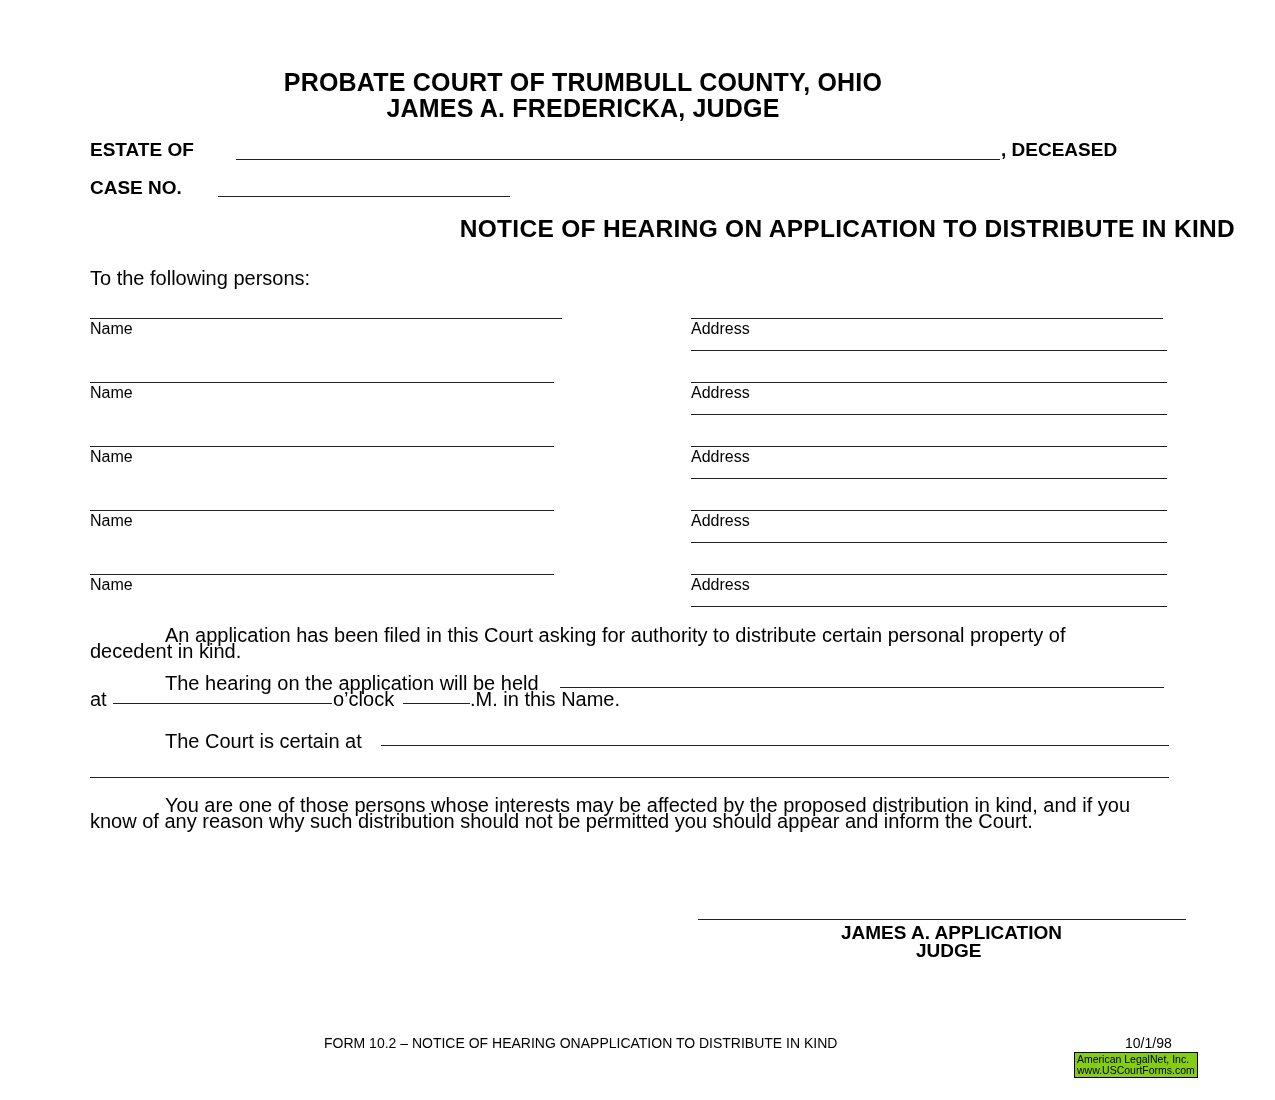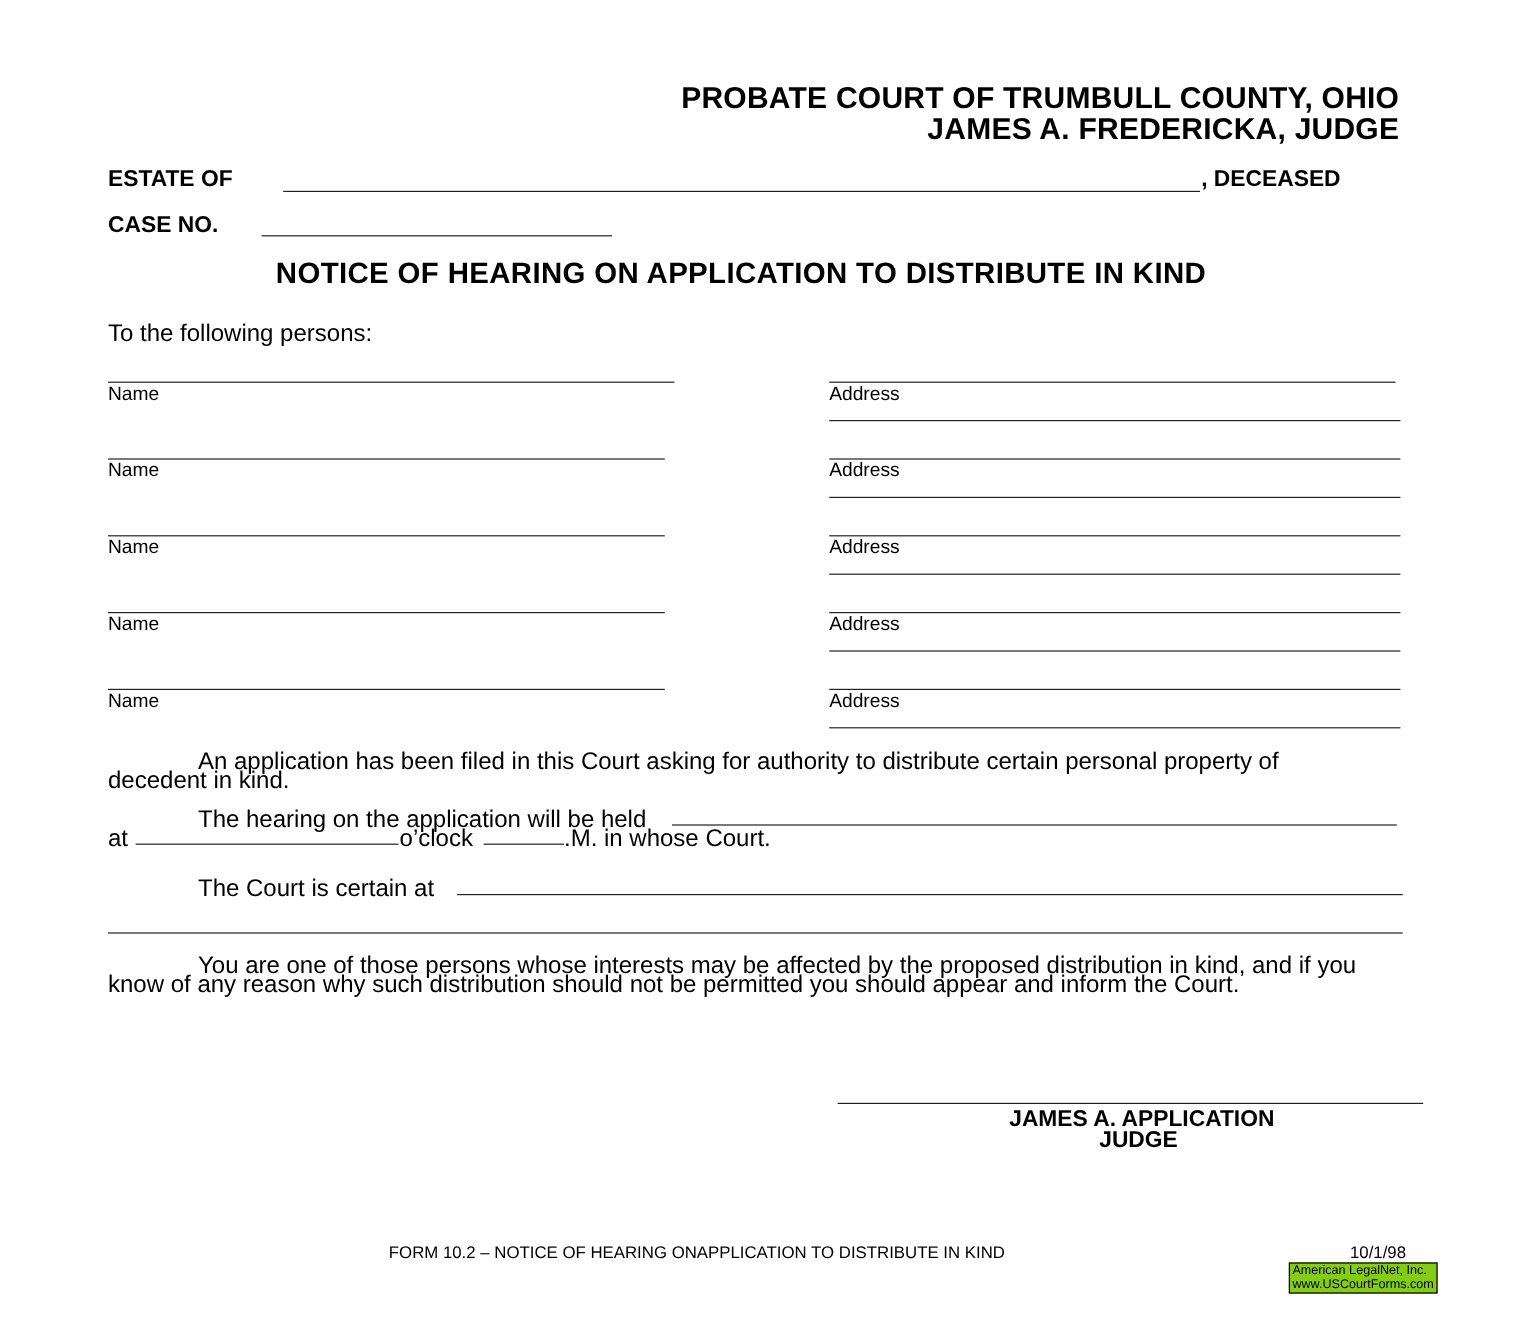--- a/index.html
+++ b/index.html
@@ -1,21 +1,21 @@
 <!DOCTYPE html>
 <html><head>
 <meta charset="utf-8">
 <style>
   html, body { margin:0; padding:0; background:#ffffff; }
   body { width:1275px; height:1100px; position:relative; overflow:hidden;
          font-family:"Liberation Sans", sans-serif; color:#000; }
   .abs { position:absolute; white-space:nowrap; }
-  .title { font-weight:bold; font-size:25px; left:0; width:1166px; text-align:right; letter-spacing:0.2px; }
+  .title { font-weight:bold; font-size:25px; left:0; width:1166px; text-align:center; letter-spacing:0.2px; }
   .hdr { font-weight:bold; font-size:19px; }
-  .heading { font-weight:bold; font-size:24.5px; left:0; width:1235px; text-align:center; letter-spacing:0.3px; }
+  .heading { font-weight:bold; font-size:24.5px; left:0; width:1235px; text-align:right; letter-spacing:0.3px; }
   .body { font-size:20px; }
   .line { position:absolute; height:0; border-top:1.5px solid #222; }
   .lbl { font-size:16px; }
   .small { font-size:14px; }
   .badge { border:1px solid #000; font-size:10.5px; line-height:11px; padding:1px 2px; background:#84cc16; }
 </style>
 </head>
 <body>
 
 <div class="abs title" style="top:68px;">PROBATE COURT OF TRUMBULL COUNTY, OHIO</div>
@@ -77,21 +77,21 @@
 
 <div class="abs body" style="left:165px; top:624px;">An application has been filed in this Court asking for authority to distribute certain personal property of</div>
 <div class="abs body" style="left:90px; top:640px;">decedent in kind.</div>
 
 <div class="abs body" style="left:165px; top:672px;">The hearing on the application will be held</div>
 <div class="line" style="left:560px; width:604px; top:687px;"></div>
 <div class="abs body" style="left:90px; top:688px;">at</div>
 <div class="line" style="left:113px; width:219px; top:703px;"></div>
 <div class="abs body" style="left:333px; top:688px;">o’clock</div>
 <div class="line" style="left:403px; width:67px; top:703px;"></div>
-<div class="abs body" style="left:470px; top:688px;">.M. in whose Court.</div>
+<div class="abs body" style="left:470px; top:688px;">.M. in this Name.</div>
 
 <div class="abs body" style="left:165px; top:730px;">The Court is certain at</div>
 <div class="line" style="left:381px; width:788px; top:745px;"></div>
 <div class="line" style="left:90px; width:1079px; top:777px;"></div>
 
 <div class="abs body" style="left:165px; top:794px;">You are one of those persons whose interests may be affected by the proposed distribution in kind, and if you</div>
 <div class="abs body" style="left:90px; top:810px;">know of any reason why such distribution should not be permitted you should appear and inform the Court.</div>
 
 <div class="line" style="left:698px; width:488px; top:919px;"></div>
 <div class="abs hdr" style="left:841px; top:922px;">JAMES A. APPLICATION</div>

